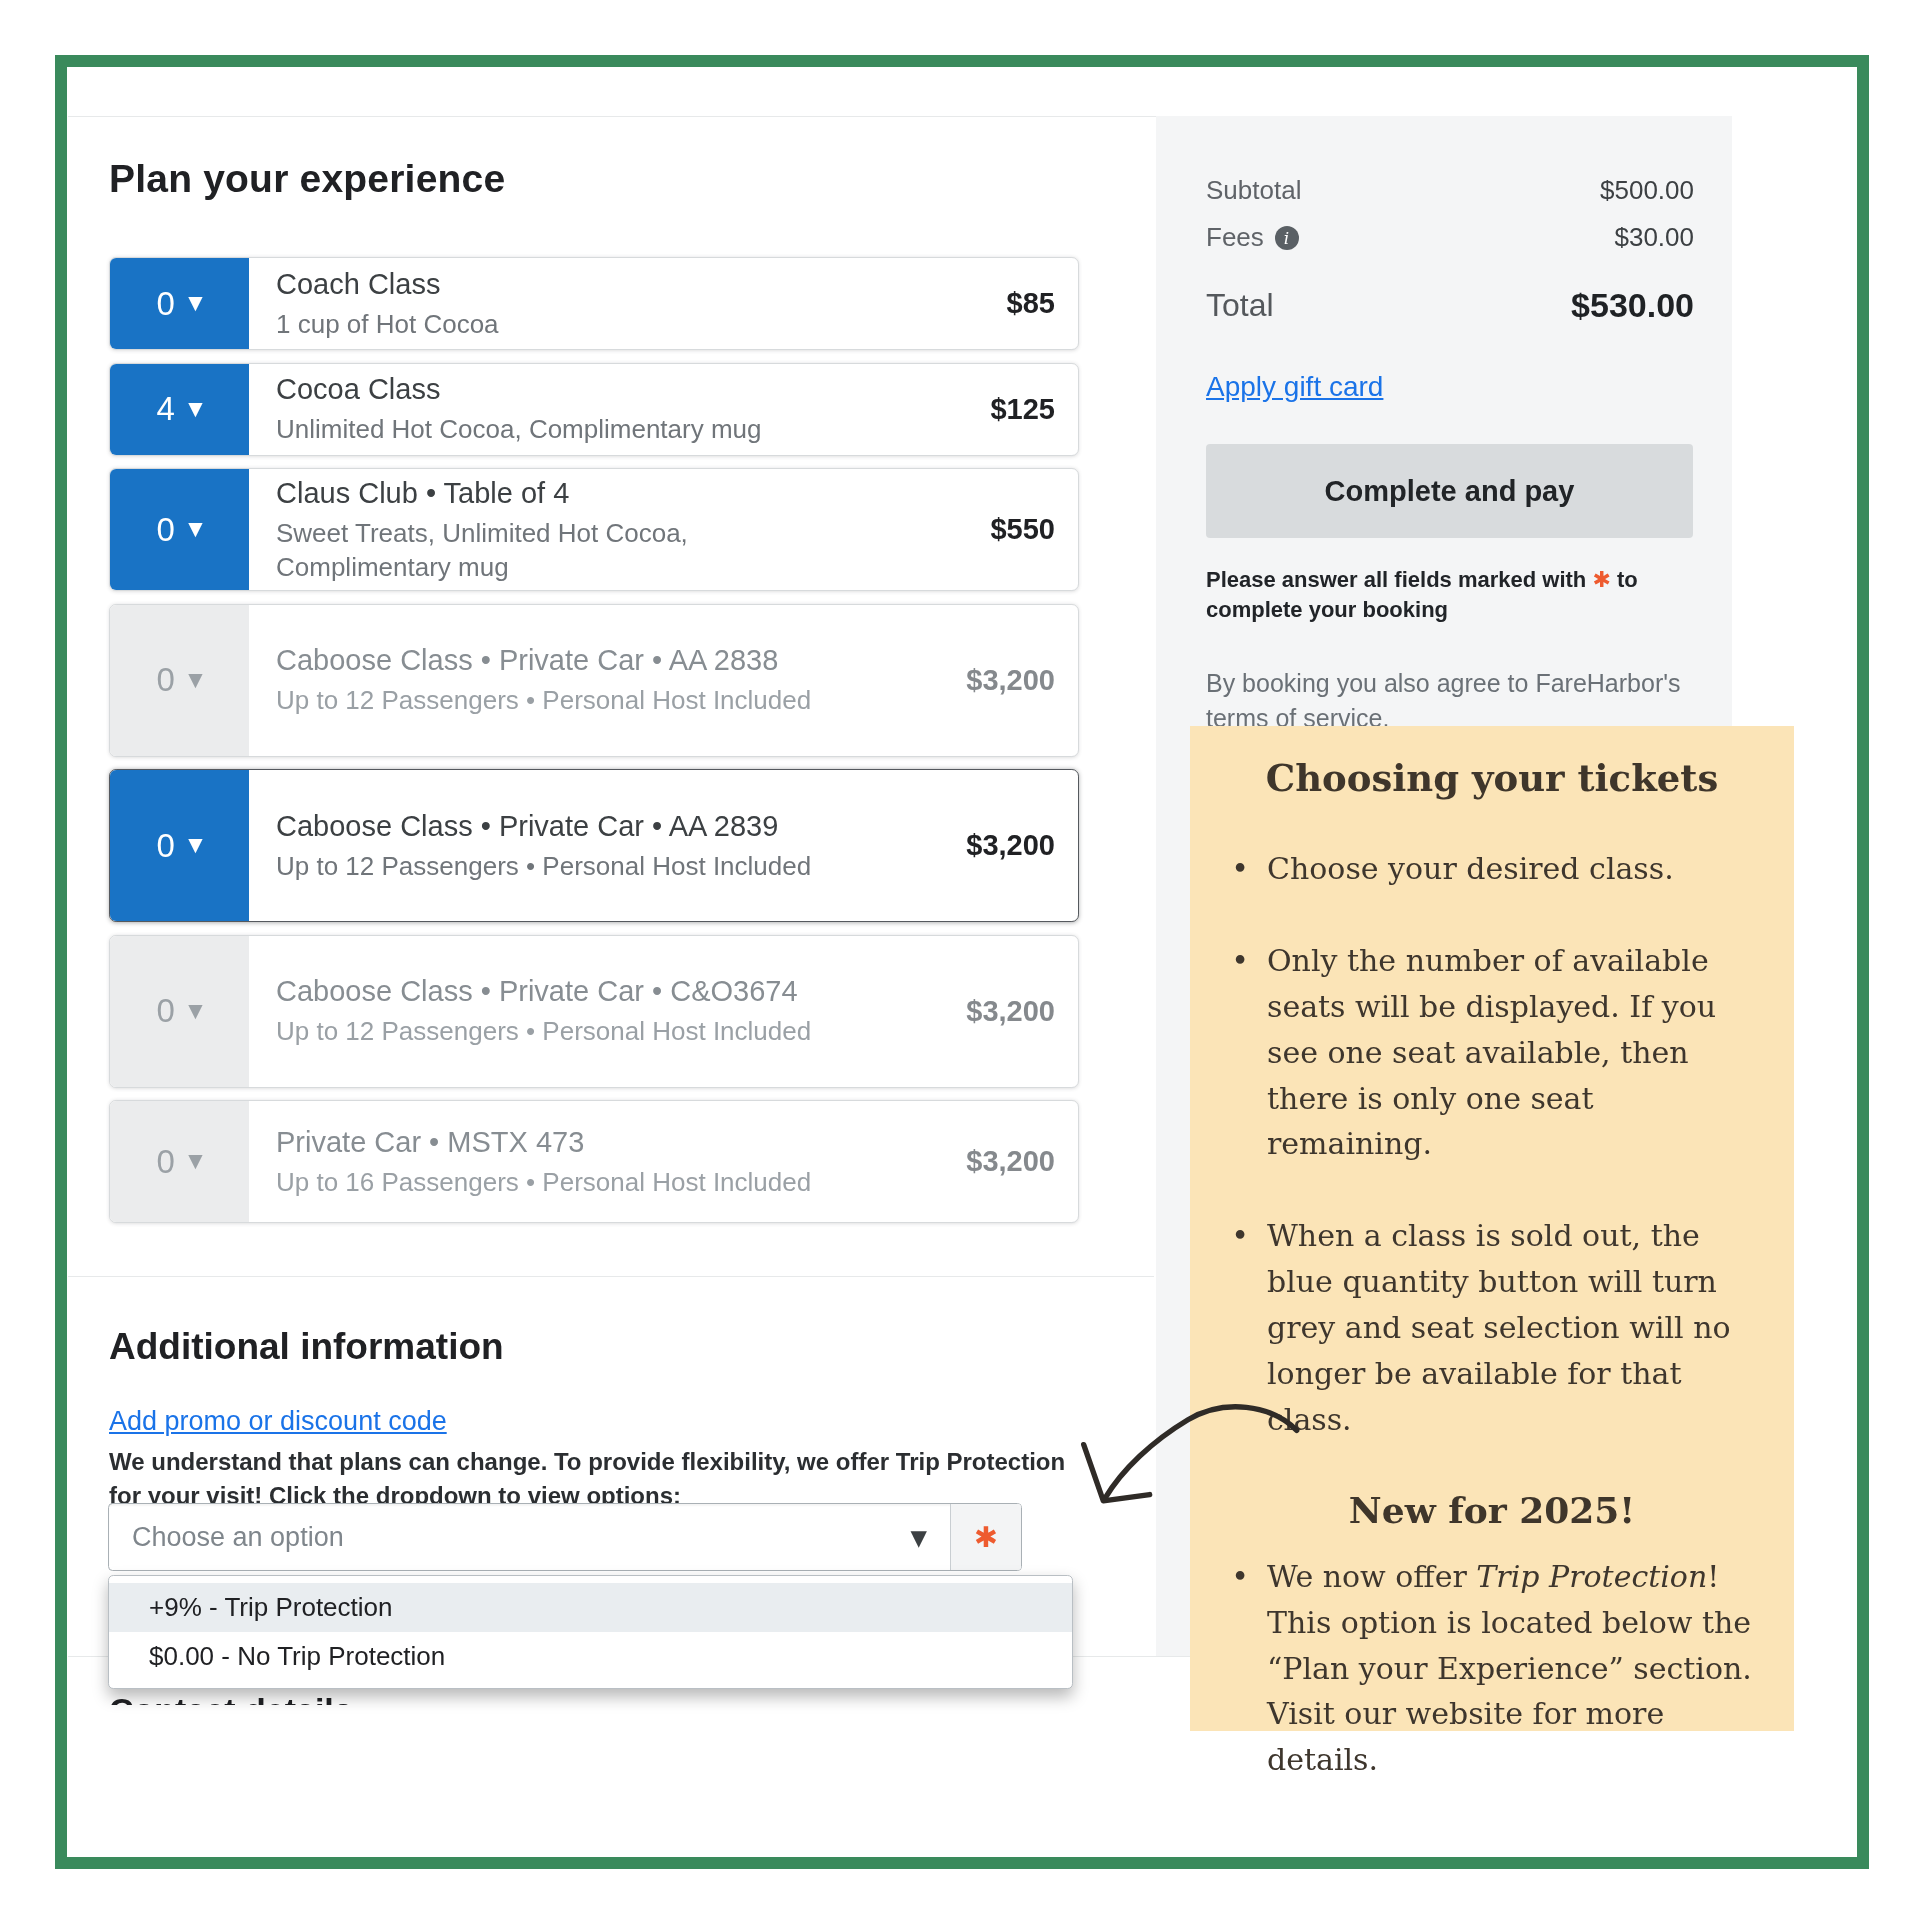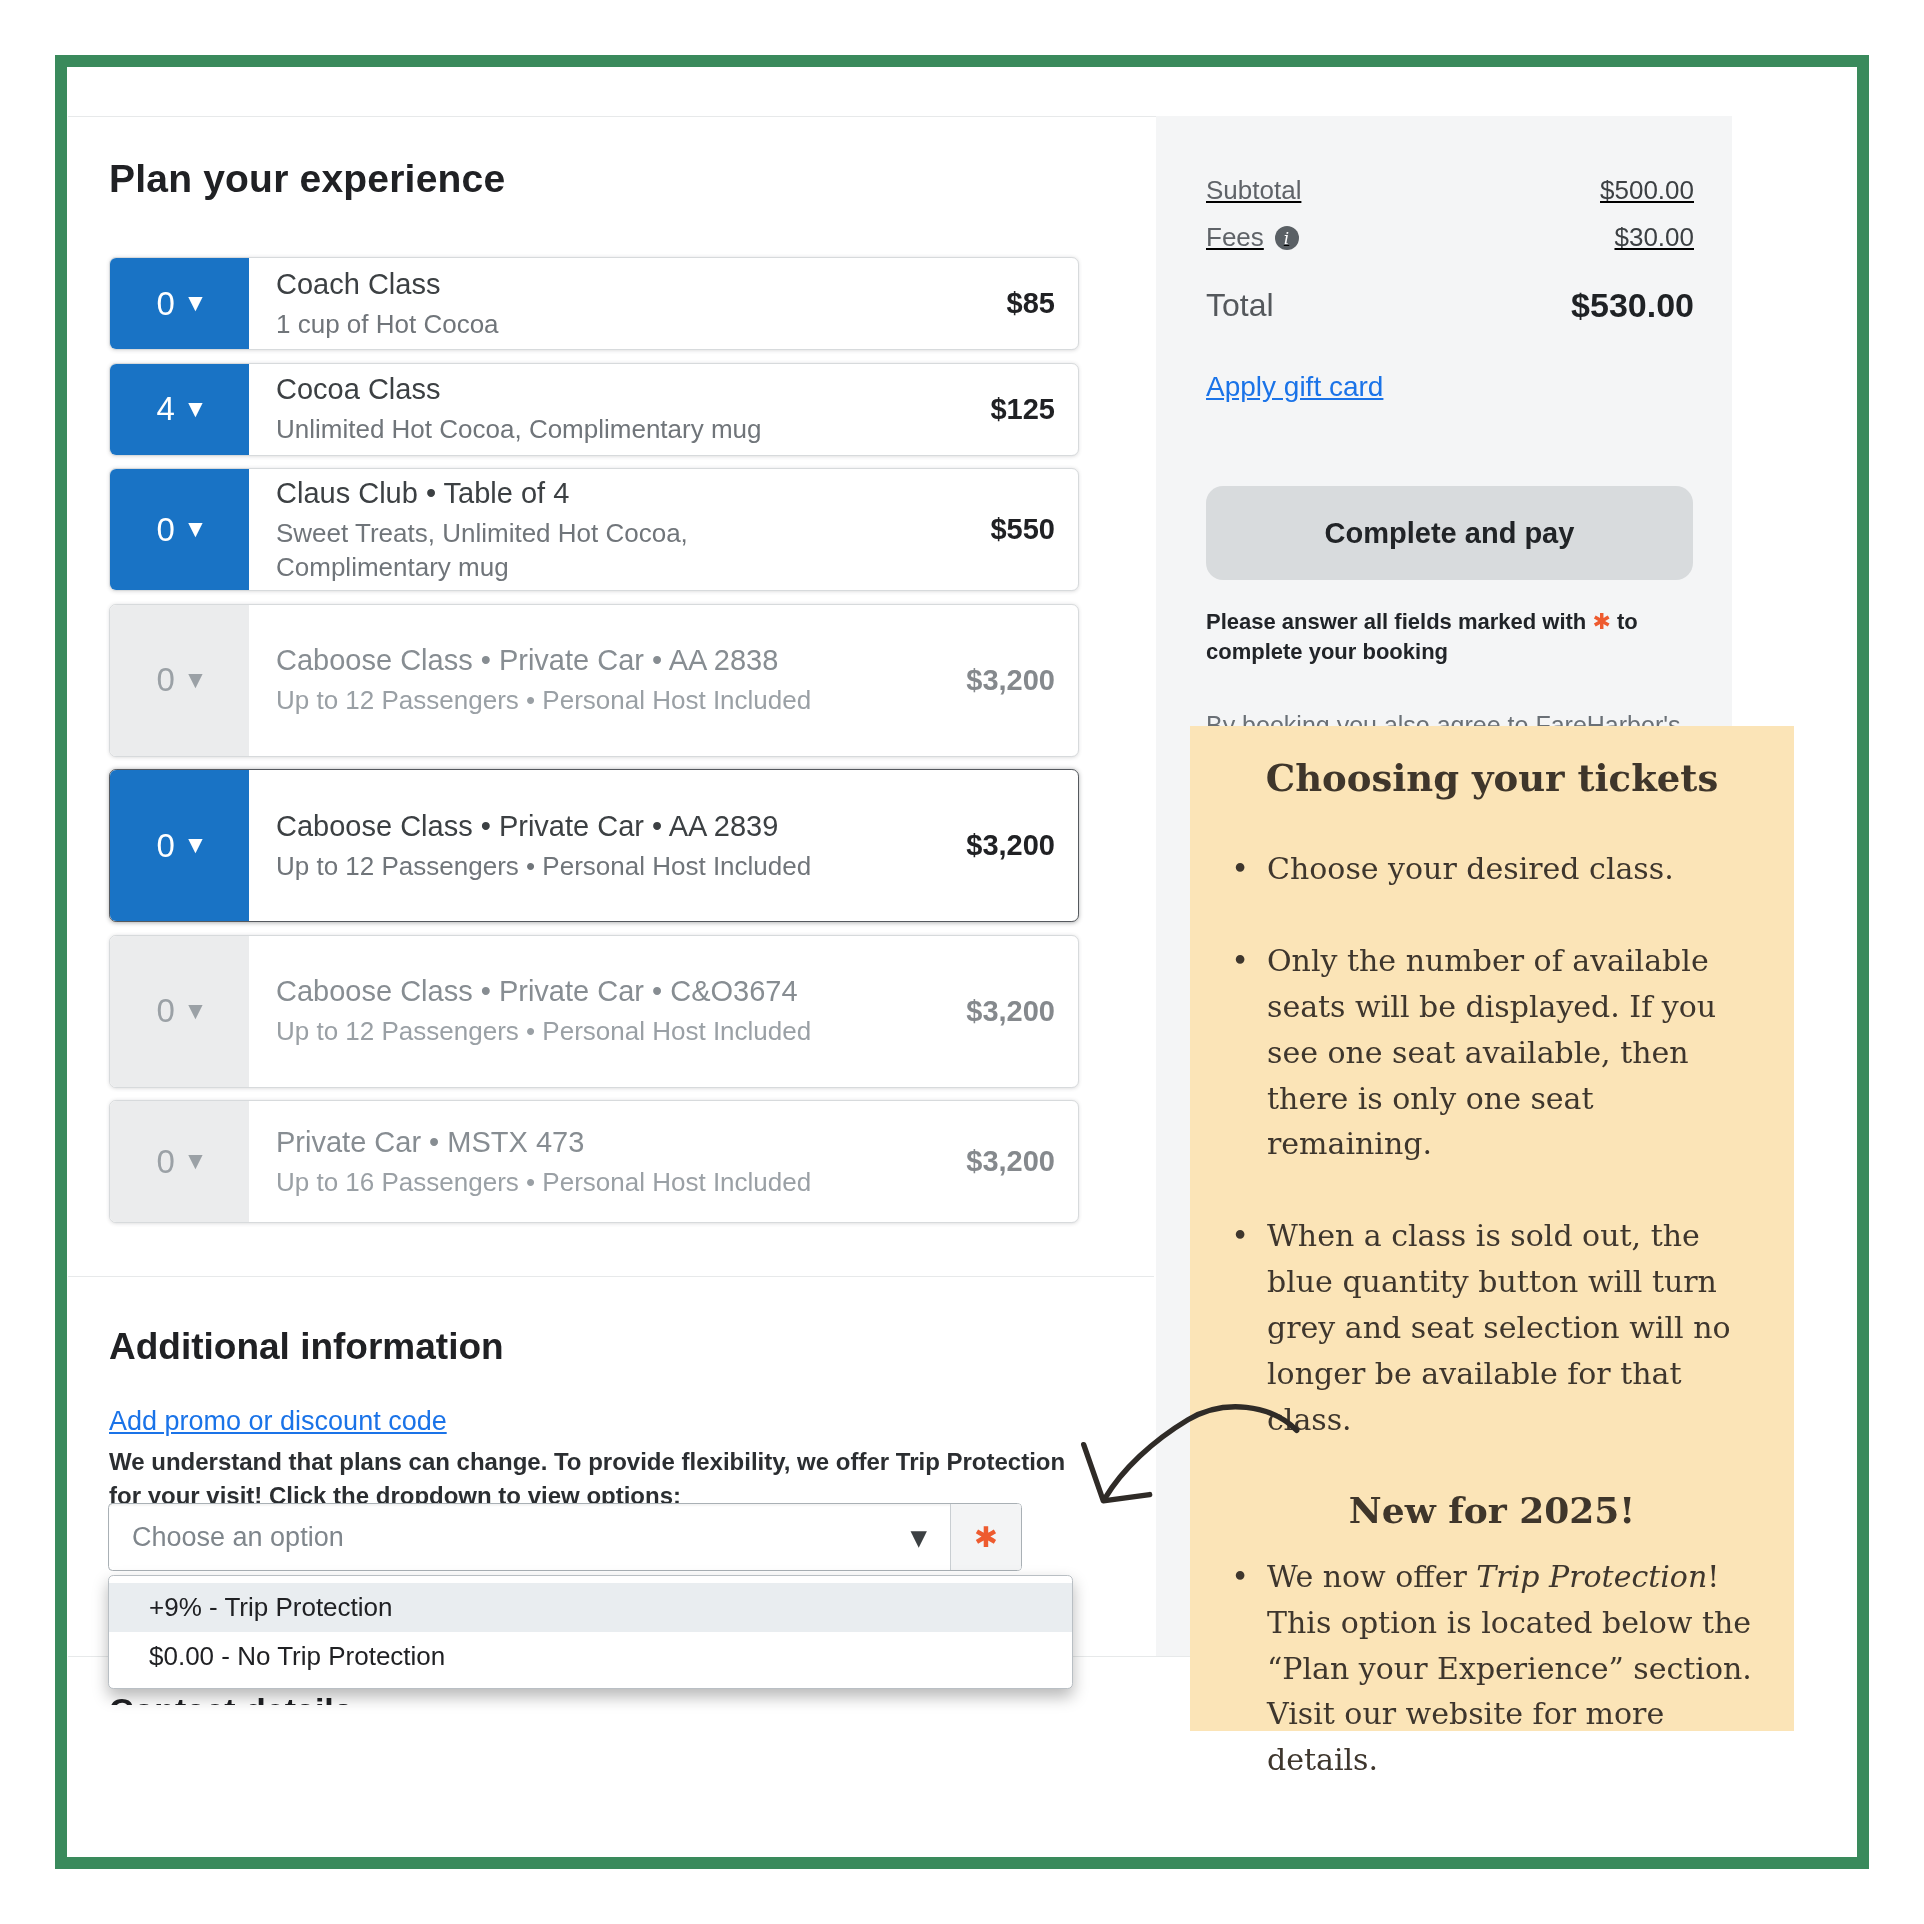--- a/index.html
+++ b/index.html
@@ -47,31 +47,31 @@
             padding:7.1px 0;z-index:30;}
   .dropopt{height:49px;display:flex;align-items:center;padding-left:40px;font-size:26px;color:#202124;cursor:pointer;}
   .dropopt.hl{background:#e9edf0;}
 
   .sliver{position:absolute;left:109px;top:1692px;height:13.4px;width:446px;overflow:hidden;}
   .sliver .h{font-size:34px;font-weight:700;color:#202124;line-height:1.1;}
 
   
   .summary{position:absolute;left:1156px;top:116px;width:576px;height:1540px;background:#f4f5f6;box-sizing:border-box;
            padding:59px 38px 0 50px;}
-  .sumrow{display:flex;justify-content:space-between;align-items:flex-end;margin-bottom:16px;text-decoration:underline;}
+  .sumrow{display:flex;justify-content:space-between;align-items:flex-end;margin-bottom:16px;}
   .sumlabel{font-size:26px;color:#5f6368;display:flex;align-items:center;gap:10.7px;}
   .sumval{font-size:26px;color:#3c4043;font-weight:500;}
   .totrow{display:flex;justify-content:space-between;align-items:center;margin-top:33px;}
   .totlabel{font-size:32px;color:#54585c;}
   .totval{font-size:34px;font-weight:700;color:#1f2225;}
   .info-icon{width:24px;height:24px;border-radius:50%;background:#5a6065;color:#fff;display:inline-flex;
              align-items:center;justify-content:center;font-family:"DejaVu Serif",serif;font-style:italic;
              font-size:17px;cursor:pointer;}
   .gift-link{display:inline-block;margin-top:46px;font-size:28px;color:#1a73e8;text-decoration:underline;cursor:pointer;}
-  .paybtn{margin-top:83px;width:487px;height:94px;background:#d8dbdd;border:none;border-radius:17px;
+  .paybtn{margin-top:41px;width:487px;height:94px;background:#d8dbdd;border:none;border-radius:4px;
           font-family:"Liberation Sans",sans-serif;font-size:29px;font-weight:700;color:#212427;cursor:pointer;}
   .note{margin-top:27px;width:492px;font-size:22px;font-weight:700;color:#212428;line-height:1.36;}
   .note .star{font-family:"DejaVu Sans",sans-serif;color:#ee5b2f;}
   .terms{margin-top:41px;width:499px;font-size:25px;color:#6a7076;line-height:1.42;}
   .terms .tlink{text-decoration:underline;cursor:pointer;}
 
   
   .callout{position:absolute;left:1190px;top:726px;width:604px;height:1005px;background:#fbe4b7;box-sizing:border-box;
            padding:30px 36px 0 36px;z-index:20;font-family:"DejaVu Serif",serif;color:#3e362d;}
   .co-title{text-align:center;font-size:37px;font-weight:700;color:#3f362b;}

